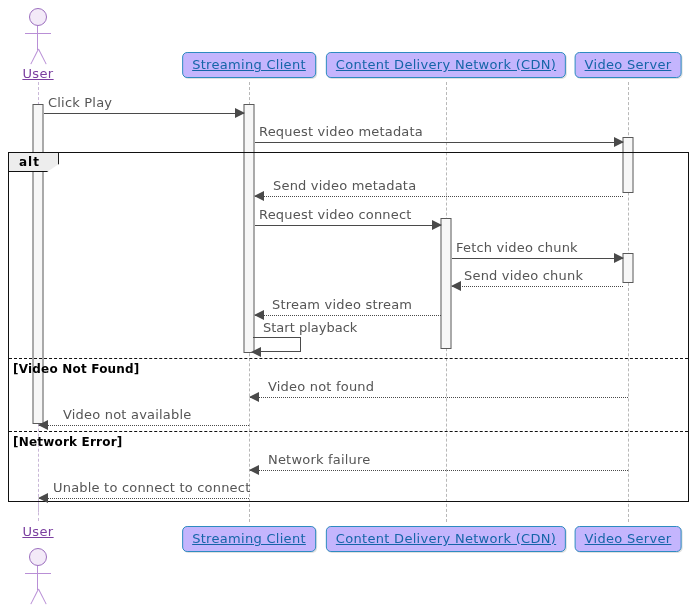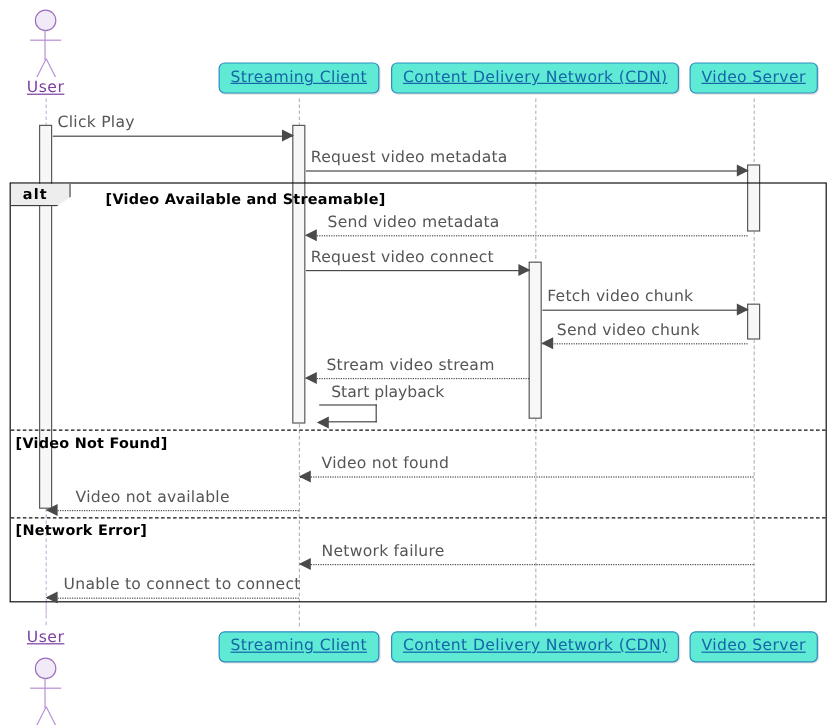--- a/index.html
+++ b/index.html
@@ -63,21 +63,21 @@
     font-size: 13px;
     color: #7B3FA0;
     text-decoration: underline;
     letter-spacing: 0.4px;
   }
 
   
   .participant {
     position: absolute;
     transform: translateX(-50%);
-    background: #5eead4;
+    background: #c4b5fd;
     border: 1px solid #2E8BC0;
     border-radius: 5px;
     padding: 4px 9px 5px 9px;
     font-size: 13px;
     color: #1565A8;
     text-decoration: underline;
     white-space: nowrap;
     letter-spacing: 0.3px;
     box-shadow: 1px 1px 0 rgba(0,0,0,0.12);
   }
@@ -208,21 +208,20 @@
 
   <div class="activation" style="left:38px;  top:104px; height:320px;"></div>
   <div class="activation" style="left:249px; top:104px; height:249px;"></div>
   <div class="activation" style="left:446px; top:218px; height:131px;"></div>
   <div class="activation" style="left:628px; top:137px; height:56px;"></div>
   <div class="activation" style="left:628px; top:253px; height:30px;"></div>
 
   <div class="altframe" style="left:8px; top:152px; width:681px; height:350px;"></div>
 
   <div class="alt-tab" style="left:9px; top:153px;">alt</div>
-  <div class="alt-guard" style="left:88px; top:159px;">[Video Available and Streamable]</div>
 
   <div class="alt-divider" style="left:9px; top:358px; width:679px;"></div>
   <div class="alt-guard" style="left:13px; top:362px;">[Video Not Found]</div>
 
   <div class="alt-divider" style="left:9px; top:431px; width:679px;"></div>
   <div class="alt-guard" style="left:13px; top:435px;">[Network Error]</div>
 
   <div class="msg" style="left:44px; top:113px; width:200px;">
     <div class="line"></div>
     <div class="head-r"></div>
@@ -258,21 +257,21 @@
     <div class="head-l"></div>
     <div class="label l" style="left:12px;">Send video chunk</div>
   </div>
 
   <div class="msg dotted" style="left:255px; top:315px; width:186px;">
     <div class="line"></div>
     <div class="head-l"></div>
     <div class="label l" style="left:17px;">Stream video stream</div>
   </div>
 
-  <div class="selfmsg" style="left:266px; top:337px; width:60px; height:32px;">
+  <div class="selfmsg" style="left:253px; top:337px; width:60px; height:32px;">
     <div class="box"></div>
     <div class="head-l"></div>
     <div class="label">Start playback</div>
   </div>
 
   <div class="msg dotted" style="left:250px; top:397px; width:378px;">
     <div class="line"></div>
     <div class="head-l"></div>
     <div class="label l" style="left:18px;">Video not found</div>
   </div>

